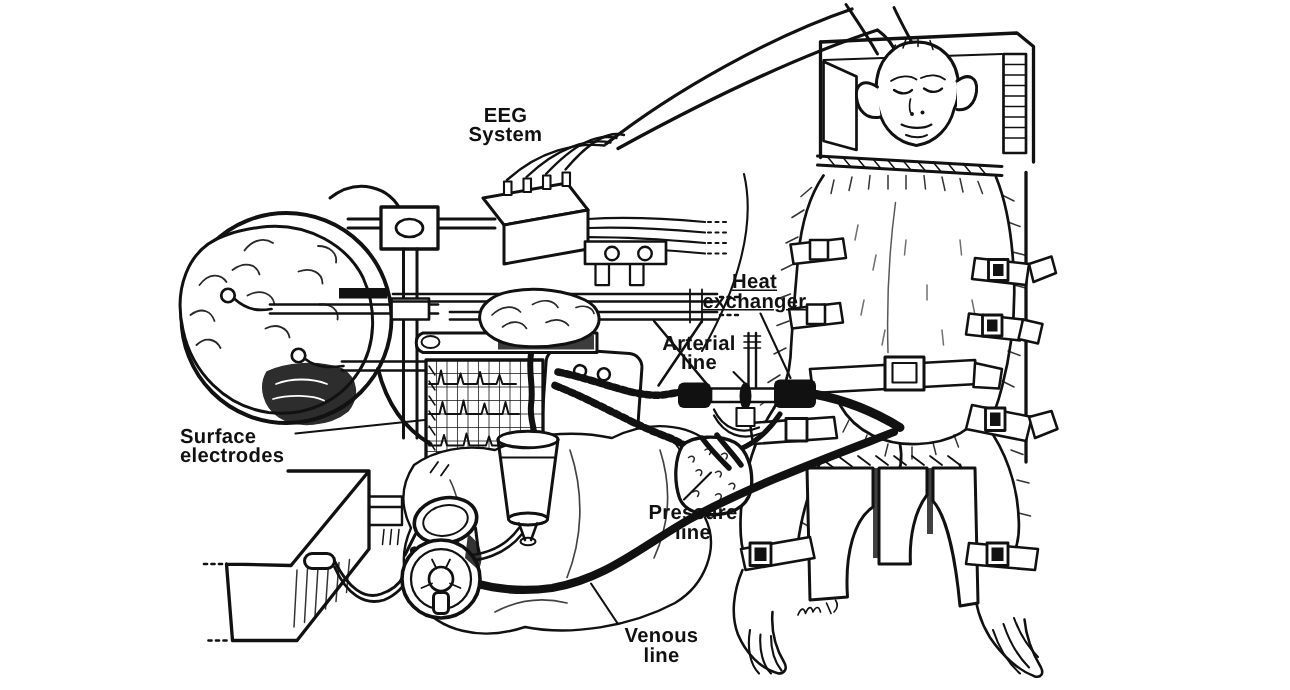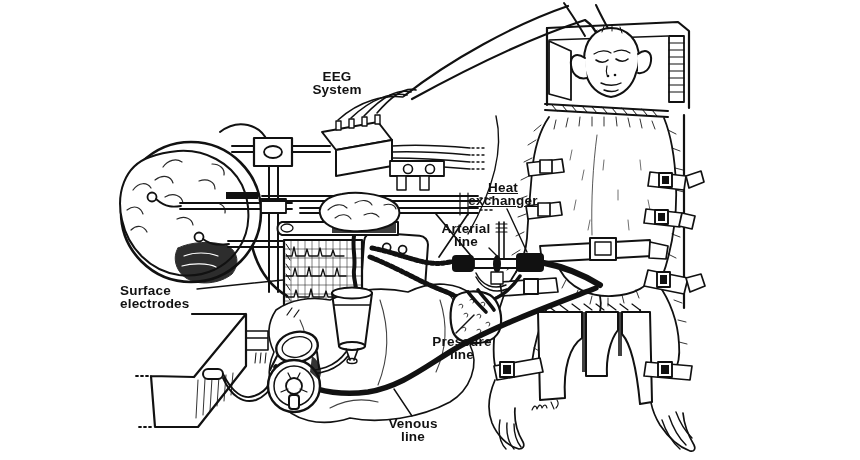--- a/index.html
+++ b/index.html
@@ -279,16 +279,16 @@
 <div class="lbl center" style="left:287px;top:70px;">EEG
 System</div>
 <div class="lbl" style="left:120px;top:284px;">Surface
 electrodes</div>
 <div class="lbl center" style="left:453px;top:181px;text-decoration:underline;">Heat
 exchanger</div>
 <div class="lbl center" style="left:416px;top:222px;">Arterial
 line</div>
 <div class="lbl center" style="left:412px;top:335px;">Pressure
 line</div>
-<div class="lbl center" style="left:363px;top:417px;">Venous
+<div class="lbl center" style="left:391px;top:417px;">Venous
 line</div>
 
 </div>
 
 </body></html>

